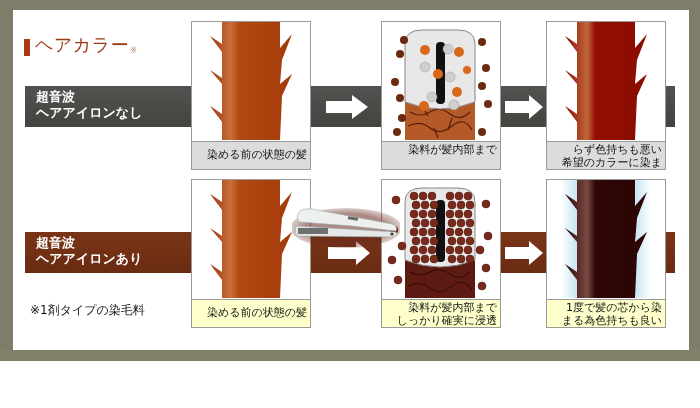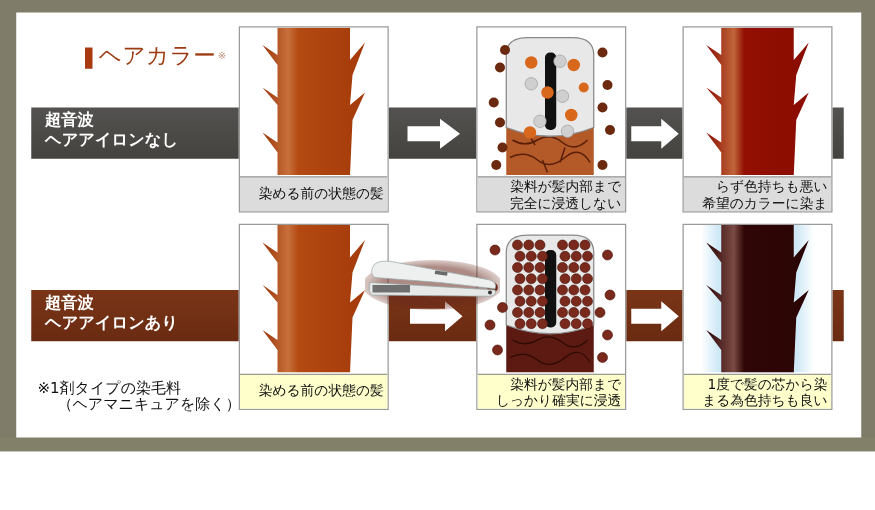--- a/index.html
+++ b/index.html
@@ -2,21 +2,21 @@
 <html><head>
 <meta charset="utf-8">
 <style>
   html, body { margin:0; padding:0; }
   body { width:700px; height:408px; background:#ffffff; position:relative; overflow:hidden;
          font-family:"DejaVu Sans", sans-serif; }
   .frame { position:absolute; left:0; top:0; width:700px; height:361px; background:#807c6a; }
   .frame-shade { position:absolute; left:0; top:350px; width:700px; height:11px; background:#838069; }
   .panel-bg { position:absolute; left:13px; top:10px; width:676px; height:340px; background:#ffffff; }
 
-  .title { position:absolute; left:24px; top:34px; height:22px; display:flex; align-items:center;margin-left:44px; }
+  .title { position:absolute; left:24px; top:34px; height:22px; display:flex; align-items:flex-end; }
   .title-bar { width:6px; height:17px; background:#a93a10; margin-top:3px; margin-right:5px; }
   .title-text { color:#9c3a12; font-size:18px; font-family:"DejaVu Sans", sans-serif; line-height:22px; letter-spacing:0.5px; }
   .title-mark { color:#c08a70; font-size:8px; line-height:10px; margin-left:1px; }
 
   .band { position:absolute; left:25px; width:650px; height:41px; }
   .band.gray { top:86px; background:linear-gradient(#535250,#44433f); }
   .band.brown { top:232px; background:linear-gradient(#7a3517,#6a2b12); }
   .band-label { position:absolute; left:11px; top:3px; color:#ffffff; font-family:"DejaVu Serif", serif;
                 font-size:13px; line-height:16px; font-weight:bold; }
 
@@ -130,21 +130,20 @@
     <g fill="#cfcfcf" stroke="#999" stroke-width="0.5">
         <circle cx="66" cy="27" r="5"></circle>
         <circle cx="43" cy="45" r="5"></circle>
         <circle cx="68" cy="55" r="5"></circle>
         <circle cx="50" cy="75" r="5"></circle>
         <circle cx="72" cy="83" r="5"></circle>
       </g>
   </svg>
   <div class="cap gray">
     <div>染料が髪内部まで</div>
-    <div>完全に浸透しない</div>
   </div>
 </div>
 
 <div class="card" style="left:546px; top:21px;">
   <svg class="img" viewBox="0 0 118 118">
     <defs>
       <linearGradient id="gRed" x1="0" x2="1">
         <stop offset="0" stop-color="#8a0c00"></stop>
           <stop offset="0.27" stop-color="#c0663a"></stop>
         <stop offset="0.37" stop-color="#920f02"></stop>
@@ -274,14 +273,13 @@
   <ellipse cx="54" cy="24" rx="56" ry="20" fill="url(#gIronGlow)"></ellipse>
   <path d="M6,10 Q8,4 20,5 L100,20 Q106,22 104,27 L60,22 L8,18 Q4,16 6,10 Z" fill="#eef0f0" stroke="#9aa" stroke-width="0.6"></path>
   <rect x="56" y="13" width="10" height="3" fill="#6a6a6a" transform="rotate(8 61 14)"></rect>
   <path d="M4,22 L104,28 Q106,32 100,33 L6,32 Q2,30 4,22 Z" fill="#e6e8e8" stroke="#9aa" stroke-width="0.6"></path>
   <rect x="6" y="24" width="30" height="6" fill="#6f6f6f"></rect>
   <circle cx="100" cy="30" r="1.6" fill="#333"></circle>
 </svg>
 
 <div class="note">
   <div>※1剤タイプの染毛料</div>
-  <div class="l2">（ヘアマニキュアを除く）</div>
 </div>
 
 </body></html>

